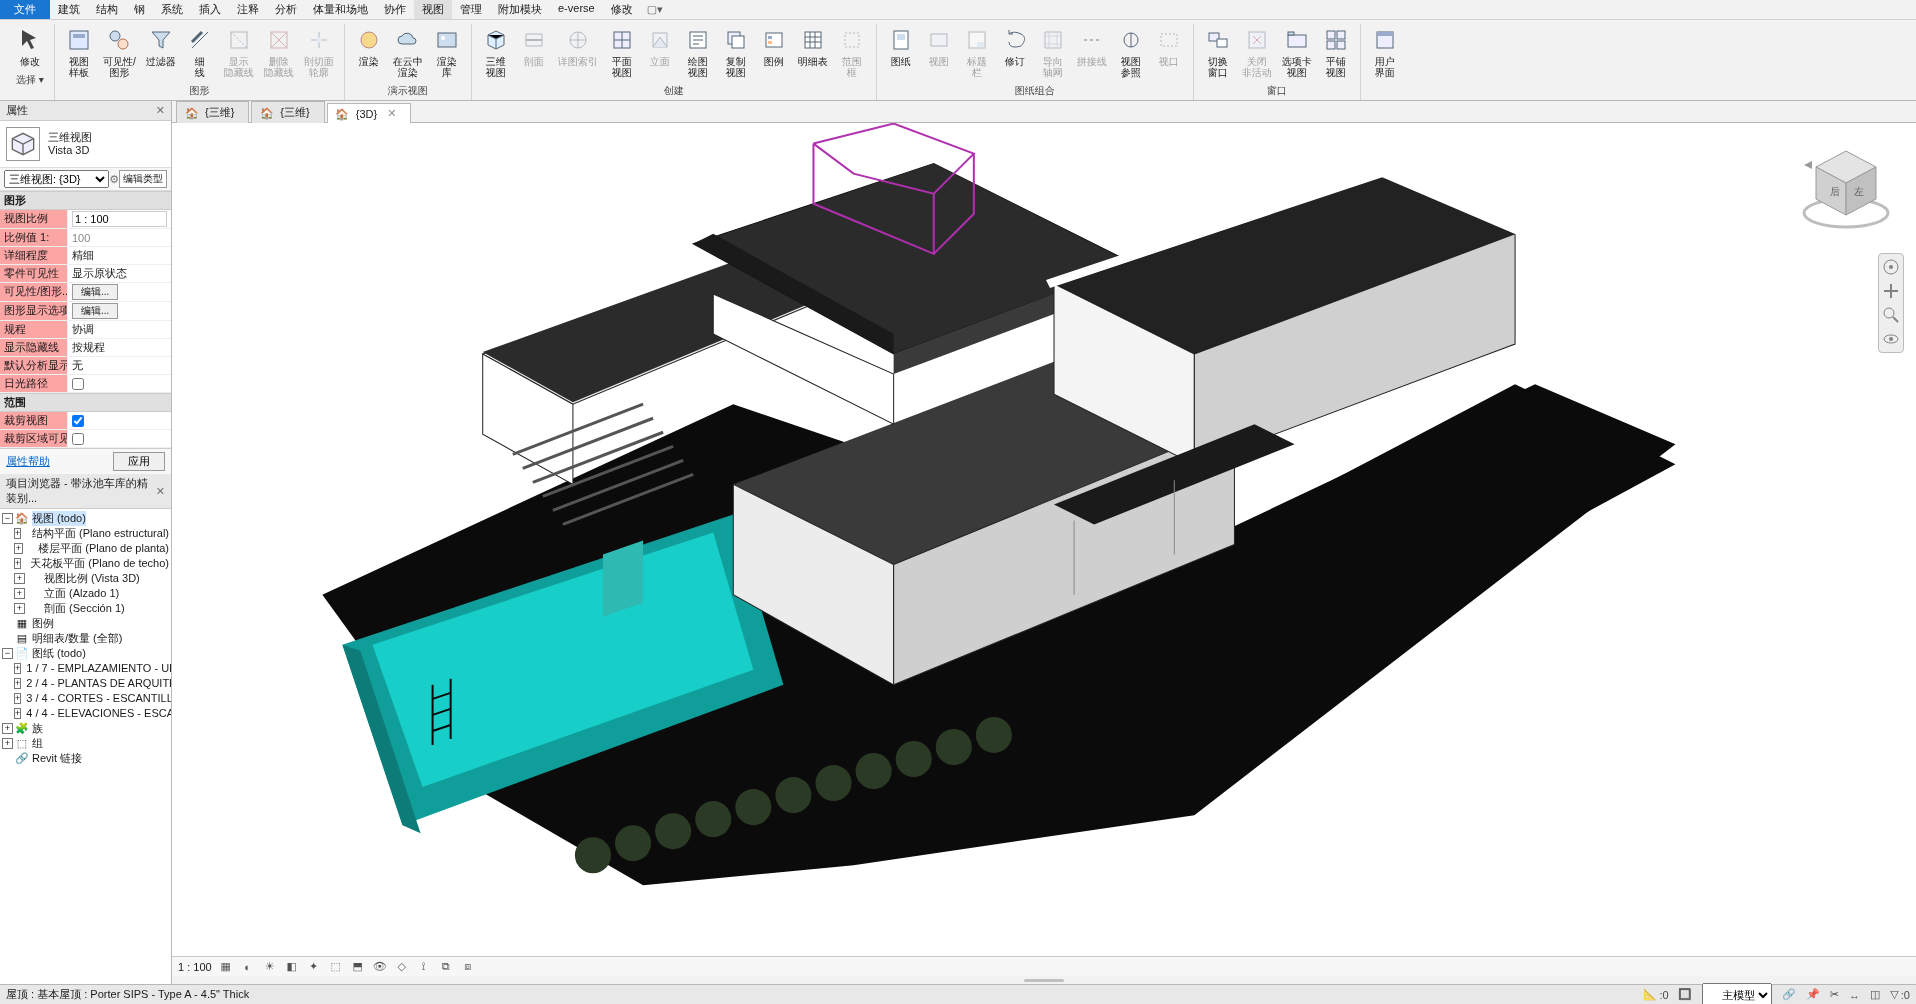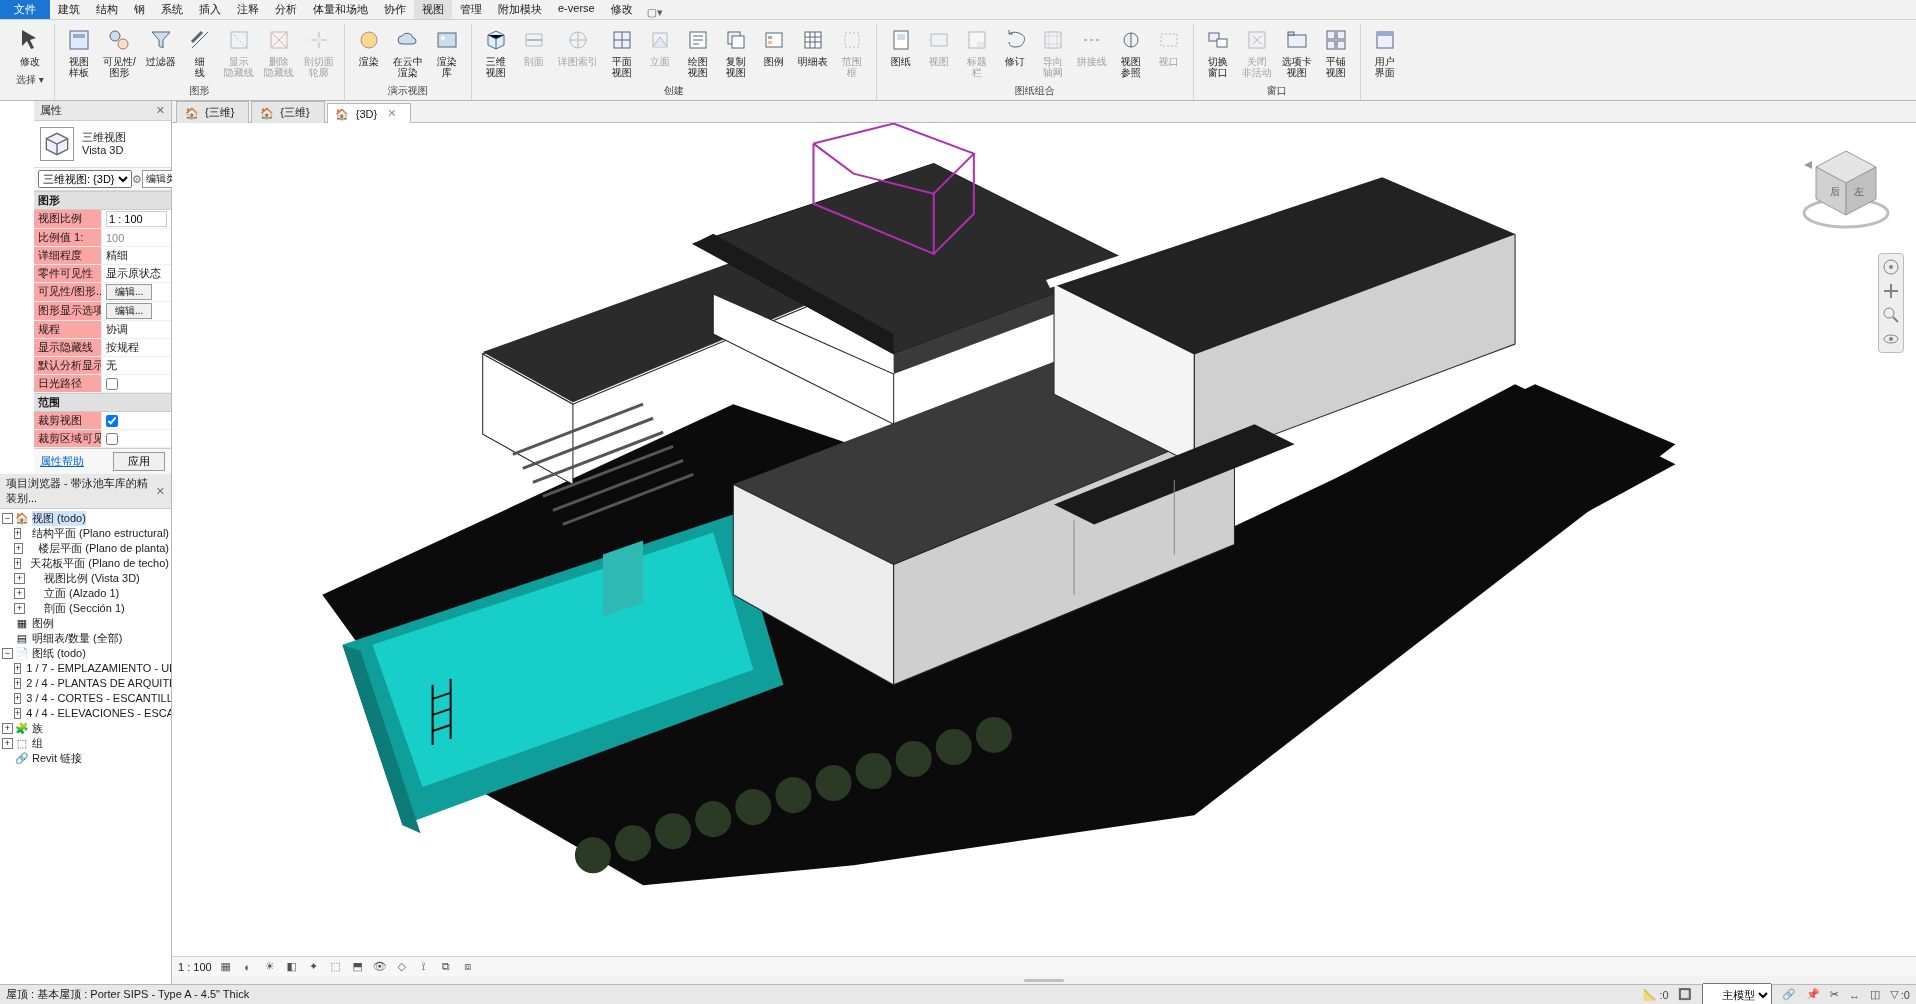--- a/index.html
+++ b/index.html
@@ -1,19 +1,19 @@
 <!DOCTYPE html>
 <html><head>
 <meta charset="utf-8">
 <style>
 * { box-sizing: border-box; margin: 0; padding: 0; font-family: "Microsoft YaHei", "Segoe UI", sans-serif; }
 body { width: 1916px; height: 1004px; overflow: hidden; background: #fff; font-size: 11px; color: #1a1a1a; display: flex; flex-direction: column; }
 
 
-.menubar { height: 20px; background: #f2f2f2; display: flex; align-items: flex-end; border-bottom: 1px solid #d0d0d0; }
+.menubar { height: 20px; background: #f2f2f2; display: flex; align-items: center; border-bottom: 1px solid #d0d0d0; }
 .menubar .mfile { background: #1976d2; color: #fff; padding: 2px 14px; height: 100%; display: flex; align-items: center; }
 .menubar .mitem { padding: 2px 8px; cursor: default; }
 .menubar .mitem.active { background: #e0e0e0; }
 .menubar .mtail { margin-left: 6px; display:flex; gap:6px; align-items:center;}
 .menubar .mtail span{opacity:.7}
 
 
 .ribbon { background: #f2f2f2; border-bottom: 1px solid #b8b8b8; display: flex; padding: 4px 6px 0 6px; }
 .rgroup { display: flex; flex-direction: column; align-items: center; padding: 0 6px 2px 6px; border-right: 1px solid #d4d4d4; }
 .rgroup:last-child{border-right:none}
@@ -25,21 +25,21 @@
 .rbtn.disabled{opacity:.4}
 .rcap { font-size: 10px; color: #444; text-align: center; padding-top: 4px; }
 
 
 .main { flex: 1; display: flex; min-height: 0; }
 .leftcol { width: 172px; display: flex; flex-direction: column; border-right: 1px solid #b8b8b8; background:#fff;}
 .panelhdr { background: #e8e8e8; padding: 2px 6px; display: flex; justify-content: space-between; align-items: center; border-bottom: 1px solid #ccc; font-size:11px;}
 .panelhdr .x{cursor:default;opacity:.6}
 
 
-.proppal { flex: 0 0 330px; display:flex; flex-direction:column;margin-left:34px; }
+.proppal { flex: 0 0 330px; display:flex; flex-direction:column; }
 .typebox { display: flex; align-items: center; padding: 6px; gap:8px;}
 .typebox .cube{width:34px;height:34px;border:1px solid #999;display:flex;align-items:center;justify-content:center;background:#fff;}
 .typebox .tname{font-size:11px;line-height:13px;}
 .pselrow{display:flex;align-items:center;padding:2px 4px;border-top:1px solid #ddd;border-bottom:1px solid #ddd;background:#f7f7f7;}
 .pselrow select{flex:1;font-size:11px;height:18px;}
 .pselrow .etype{font-size:10px;padding:1px 3px;border:1px solid #999;background:#fff;cursor:default;white-space:nowrap;}
 .pgrid{flex:1;overflow:auto;font-size:11px;}
 .pgrid .phead{background:#e0e0e0;padding:1px 4px;font-weight:bold;border-top:1px solid #ccc;border-bottom:1px solid #ccc;}
 .pgrid .prow{display:flex;border-bottom:1px solid #eee;}
 .pgrid .prow .pk{flex:0 0 68px;padding:1px 4px;background:#fca5a5;border-right:1px solid #eee;white-space:nowrap;overflow:hidden;}

